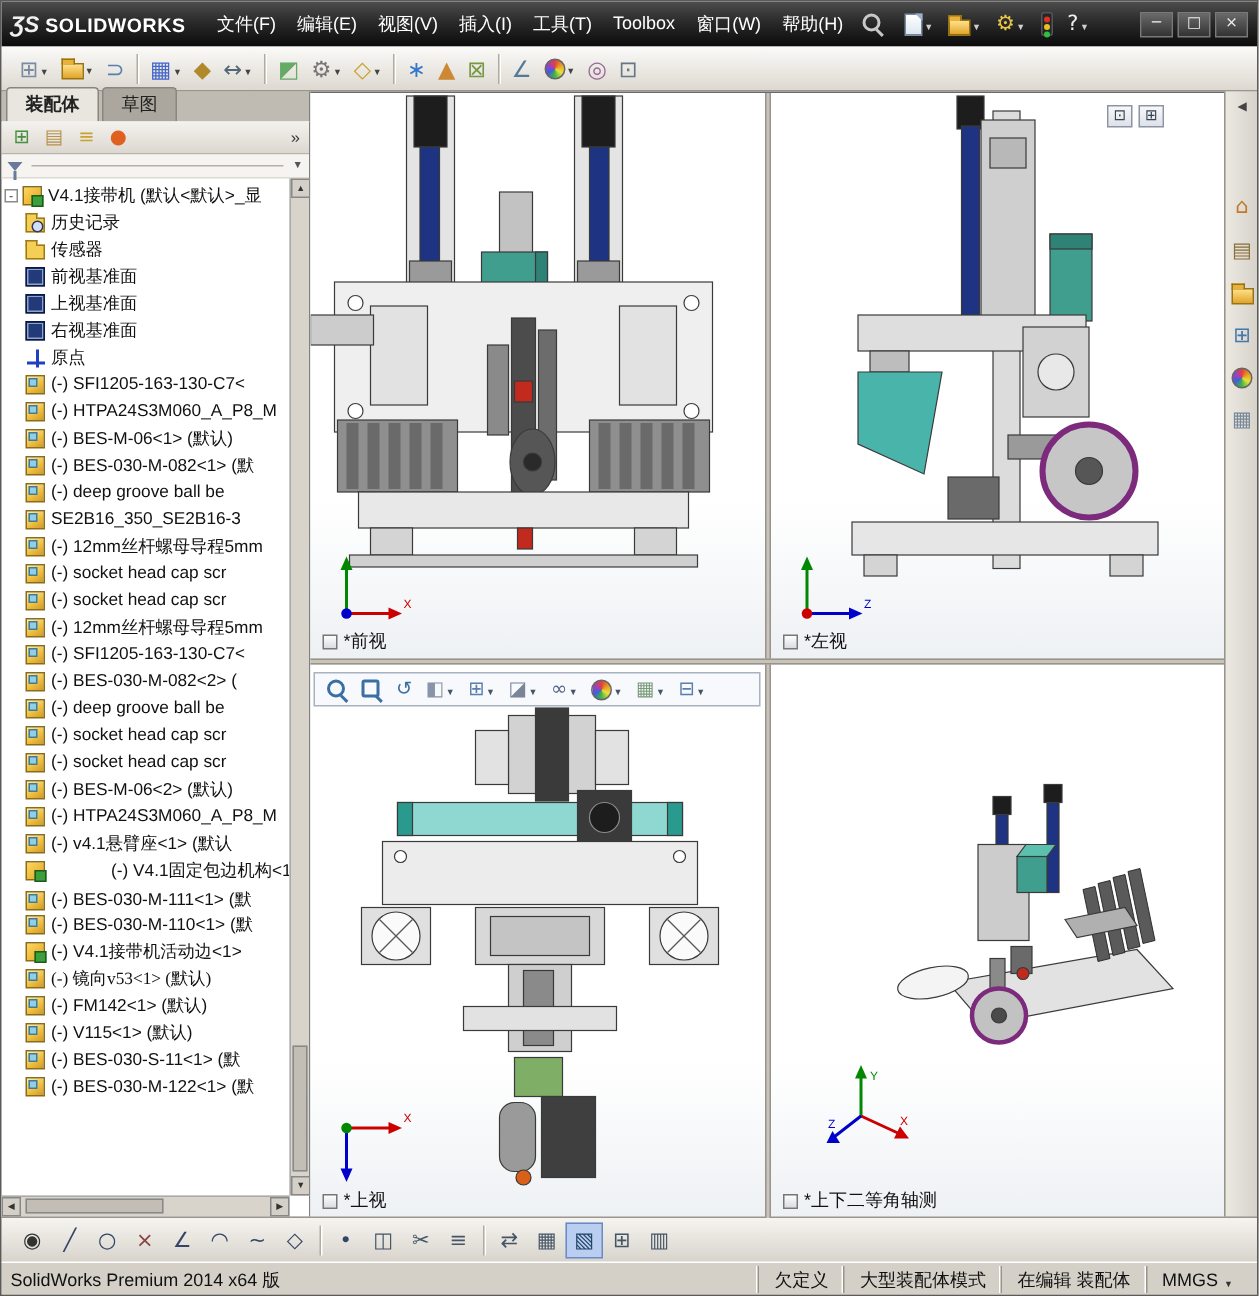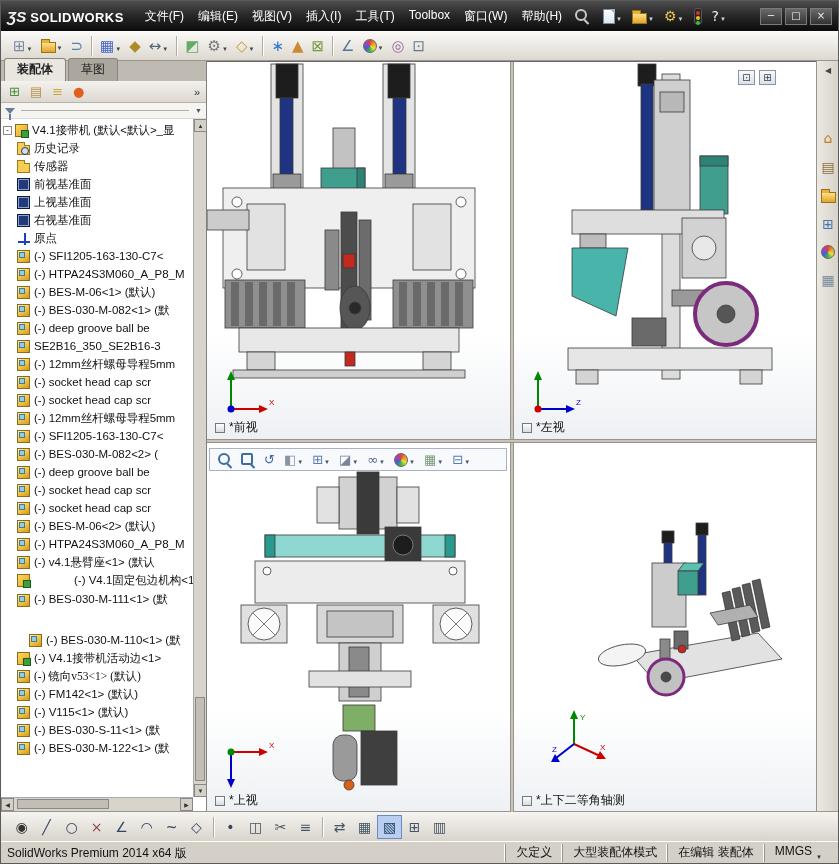--- a/index.html
+++ b/index.html
@@ -113,21 +113,21 @@
 
   
   #bottom-toolbar{position:absolute;top:810px;left:0;width:837px;height:30px;background:linear-gradient(#f6f4f0,#d8d4cc);border-top:1px solid #9a968e;display:flex;align-items:center;padding:0 8px;}
   #bottom-toolbar .tbtn{width:25px;height:24px;justify-content:center;}
   #bottom-toolbar .glyph{font-size:14px;}
   #bottom-toolbar .tbtn.active{background:#b9cef0;border:1px solid #6a8ac0;}
 
   
   #statusbar{position:absolute;top:840px;left:0;width:837px;height:23px;background:#d4d0c8;border-top:1px solid #fff;display:flex;align-items:center;padding:0 6px;color:#111;}
   .sb-left{flex:1;white-space:nowrap;}
-  .sb-seg{display:flex;align-items:flex-start;height:18px;padding:0 10px;border-left:1px solid #98948a;box-shadow:-1px 0 0 #fff;white-space:nowrap;}
+  .sb-seg{display:flex;align-items:center;height:18px;padding:0 10px;border-left:1px solid #98948a;box-shadow:-1px 0 0 #fff;white-space:nowrap;}
   .sb-seg .caret{color:#333;margin-left:4px;}
 </style>
 </head>
 <body>
 
 <div id="titlebar">
   <div class="logo">
     <span class="logo-mark">ƷS</span>
     <span class="logo-text">SOLIDWORKS</span>
   </div>
@@ -433,21 +433,21 @@
       <div class="tree-row" style="padding-left: 16px; gap: 40px;">
 
     <span class="t-icon icon-subassembly"></span>
     <span class="t-label">(-) V4.1固定包边机构&lt;1&gt;</span>
   </div>
       <div class="tree-row" style="padding-left: 16px; align-items: flex-end;">
 
     <span class="t-icon icon-component"></span>
     <span class="t-label">(-) BES-030-M-111&lt;1&gt; (默</span>
   </div>
-      <div class="tree-row" style="padding-left: 28px; margin-top: 24px;">
+      <div class="tree-row" style="padding-left: 16px;">
 
     <span class="t-icon icon-component"></span>
     <span class="t-label">(-) BES-030-M-110&lt;1&gt; (默</span>
   </div>
       <div class="tree-row" style="padding-left: 16px;">
 
     <span class="t-icon icon-subassembly"></span>
     <span class="t-label">(-) V4.1接带机活动边&lt;1&gt;</span>
   </div>
       <div class="tree-row" style="padding-left: 16px; font-family: Liberation Serif, serif;">

